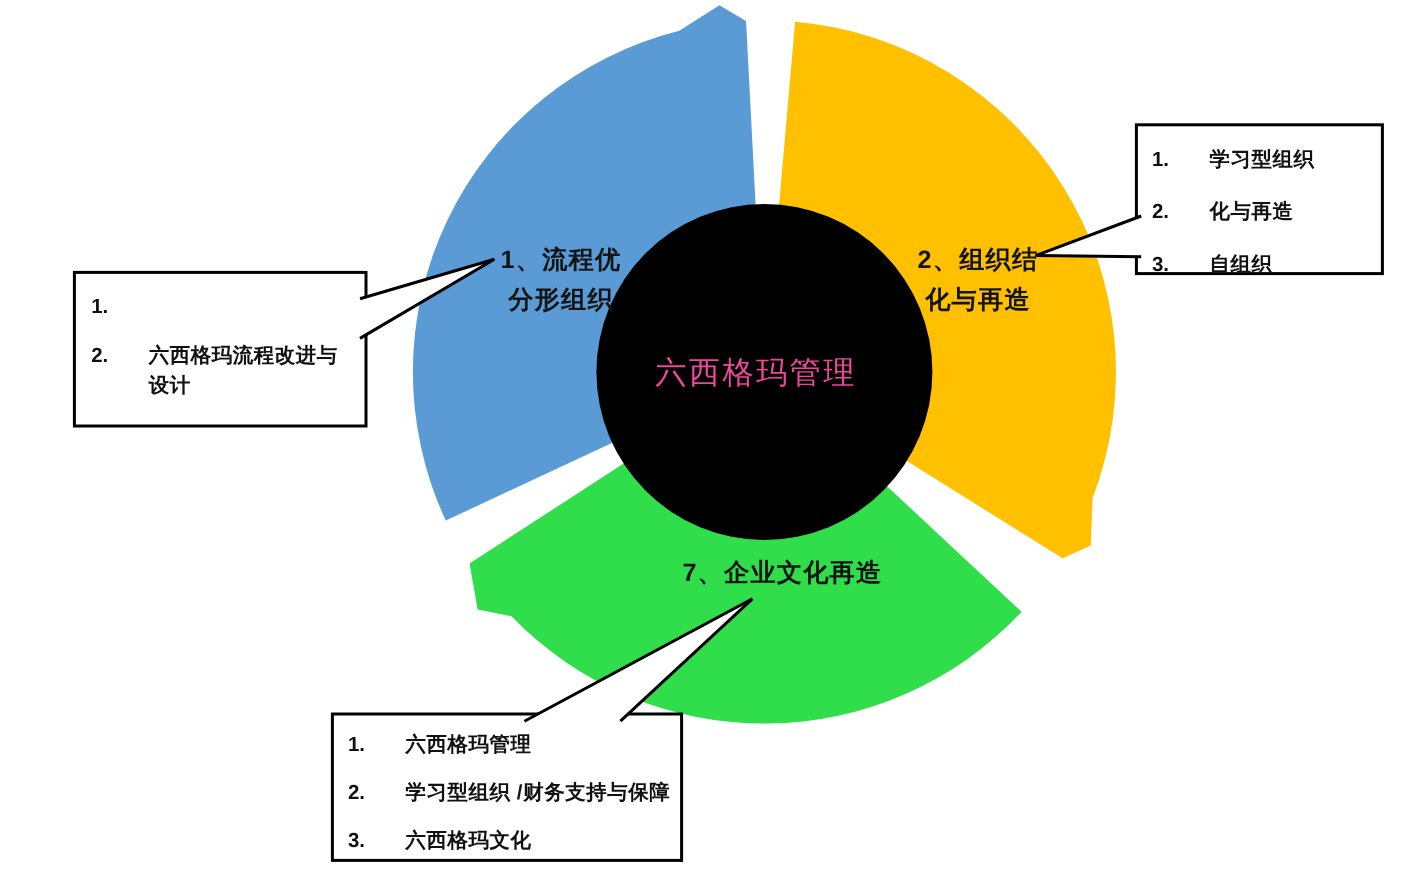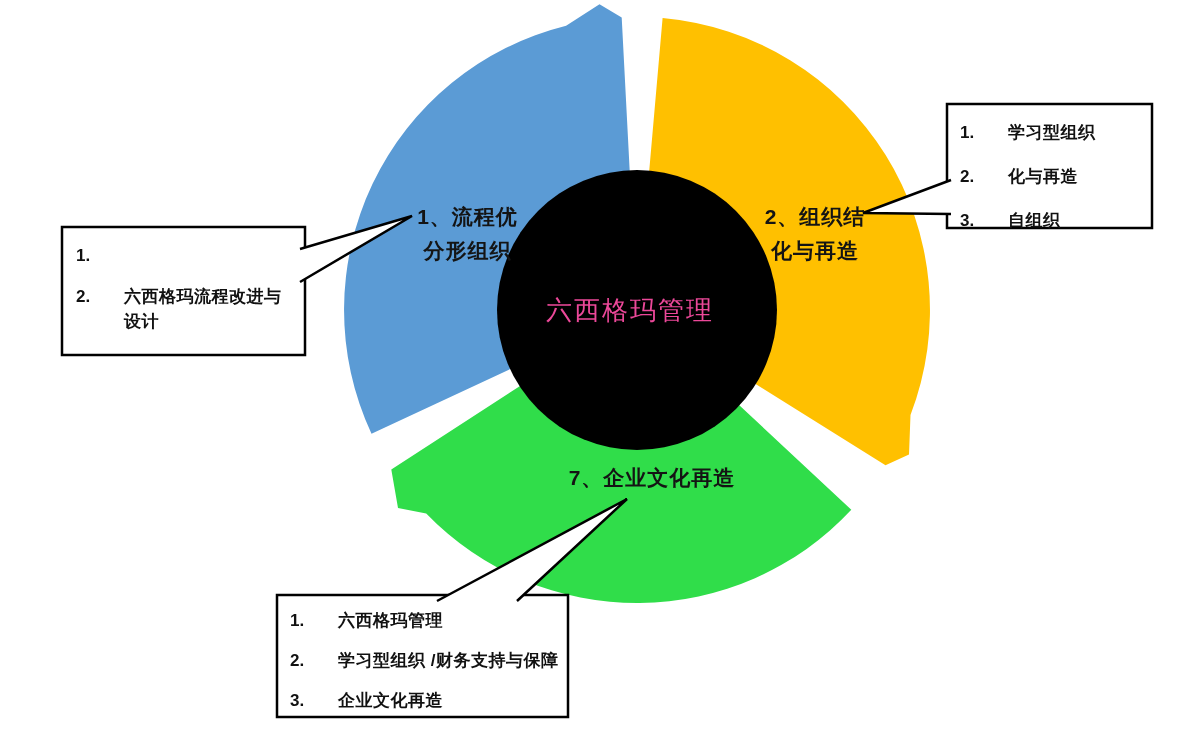--- a/index.html
+++ b/index.html
@@ -122,17 +122,17 @@
     <div class="callout-item">
       <span class="num">1.</span>
       <span class="txt">六西格玛管理</span>
     </div>
     <div class="callout-item">
       <span class="num">2.</span>
       <span class="txt">学习型组织 /财务支持与保障</span>
     </div>
     <div class="callout-item">
       <span class="num">3.</span>
-      <span class="txt">企业文化再造</span>
+      <span class="txt">六西格玛文化</span>
     </div>
   </div>
 
 </div>
 
 </body></html>

